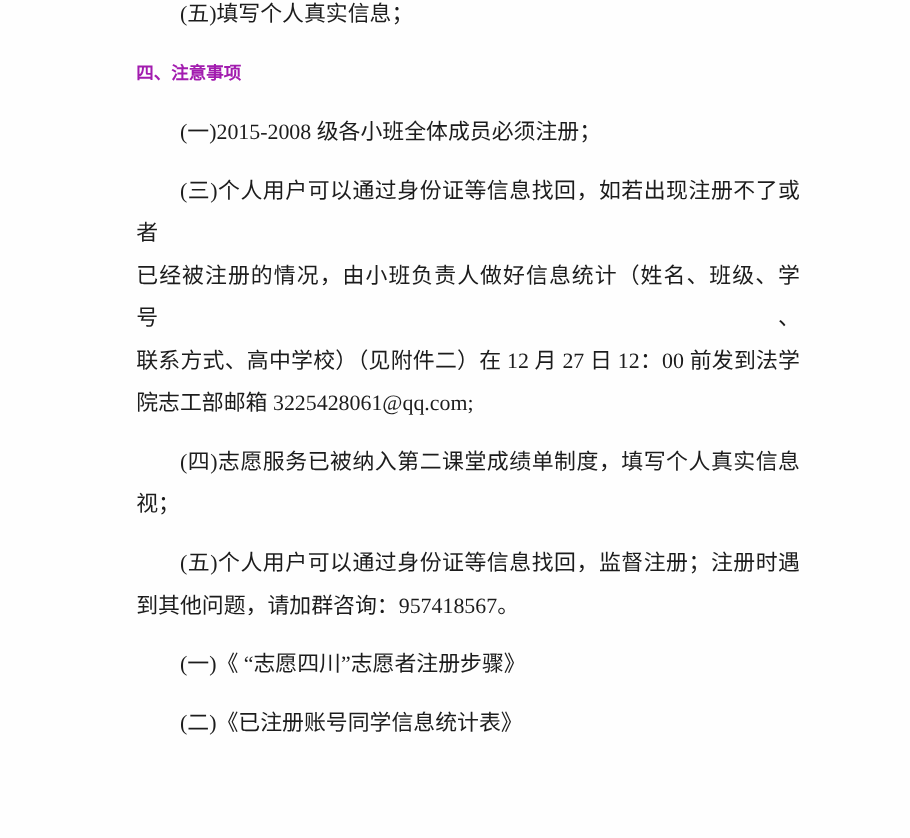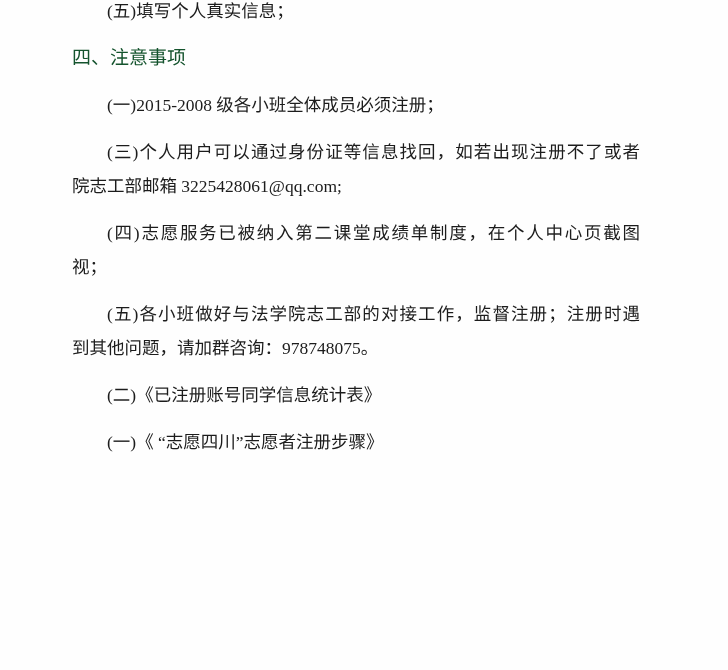--- a/index.html
+++ b/index.html
@@ -16,21 +16,21 @@
     position: relative;
     width: 728px;
     height: 670px;
     background: #fefefe;
     color: #1c1c1c;
     overflow: hidden;
   }
   .doc {
     position: absolute;
     top: 0; left: 0; right: 0; bottom: 0;
-    padding: 0 88px 0 72px;
+    padding: 0 88px 0 109px;
     box-sizing: border-box;
   }
   .para {
     margin: 0 0 13px 0;
   }
   .para.first {
     margin-top: -6px;
   }
   .line {
     font-family: "Liberation Serif", "DejaVu Serif", serif;
@@ -40,23 +40,23 @@
   }
   .indent {
     text-indent: 35px;
   }
   .fill {
     text-align: justify;
     text-align-last: justify;
   }
   .para.heading .line {
     font-family: "Liberation Sans", "DejaVu Sans", sans-serif;
-    font-weight: 400;
-    font-size: 19px;
-    color: #14532d;
+    font-weight: 700;
+    font-size: 14px;
+    color: #a21caf;
   }
 </style>
 </head>
 <body>
 
 <div class="page">
   <div class="doc">
 
     <div class="para first">
       <div class="line indent">(五)填写个人真实信息；</div>
@@ -67,36 +67,38 @@
       <div class="line">四、注意事项</div>
     </div>
 
     <div class="para">
       <div class="line indent">(一)2015-2008 级各小班全体成员必须注册；</div>
     </div>
 
 
     <div class="para">
       <div class="line indent fill">(三)个人用户可以通过身份证等信息找回，如若出现注册不了或者</div>
+      <div class="line fill">已经被注册的情况，由小班负责人做好信息统计（姓名、班级、学号、</div>
+      <div class="line fill">联系方式、高中学校）（见附件二）在 12 月 27 日 12：00 前发到法学</div>
       <div class="line">院志工部邮箱 3225428061@qq.com;</div>
     </div>
 
     <div class="para">
-      <div class="line indent fill">(四)志愿服务已被纳入第二课堂成绩单制度，在个人中心页截图</div>
+      <div class="line indent fill">(四)志愿服务已被纳入第二课堂成绩单制度，填写个人真实信息</div>
       <div class="line">视；</div>
     </div>
 
     <div class="para">
-      <div class="line indent fill">(五)各小班做好与法学院志工部的对接工作，监督注册；注册时遇</div>
-      <div class="line">到其他问题，请加群咨询：978748075。</div>
+      <div class="line indent fill">(五)个人用户可以通过身份证等信息找回，监督注册；注册时遇</div>
+      <div class="line">到其他问题，请加群咨询：957418567。</div>
     </div>
 
 
     <div class="para">
-      <div class="line indent">(二)《已注册账号同学信息统计表》</div>
+      <div class="line indent">(一)《 “志愿四川”志愿者注册步骤》</div>
     </div>
 
     <div class="para">
-      <div class="line indent">(一)《 “志愿四川”志愿者注册步骤》</div>
+      <div class="line indent">(二)《已注册账号同学信息统计表》</div>
     </div>
 
   </div>
 </div>
 
 </body></html>

